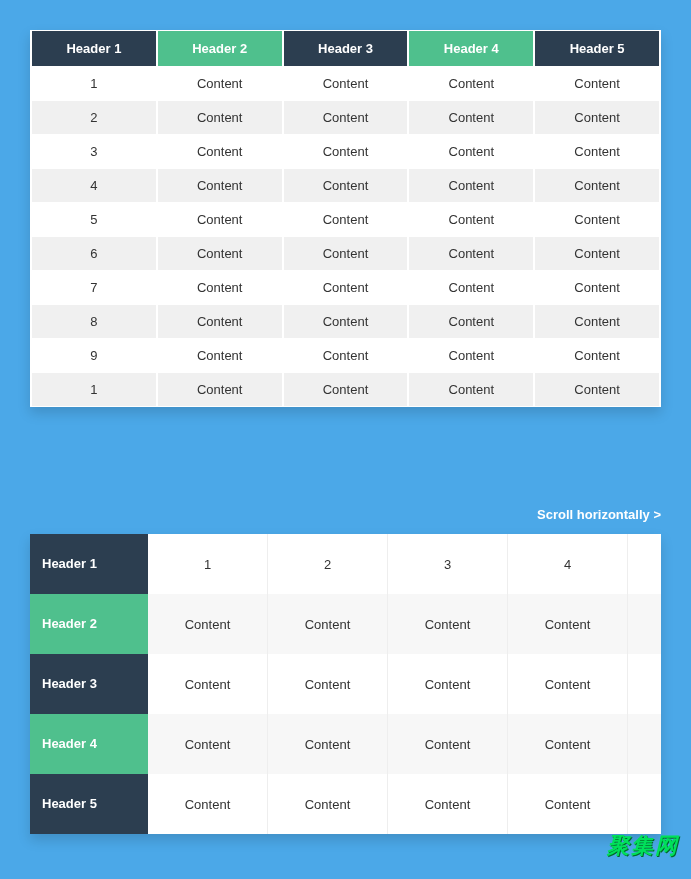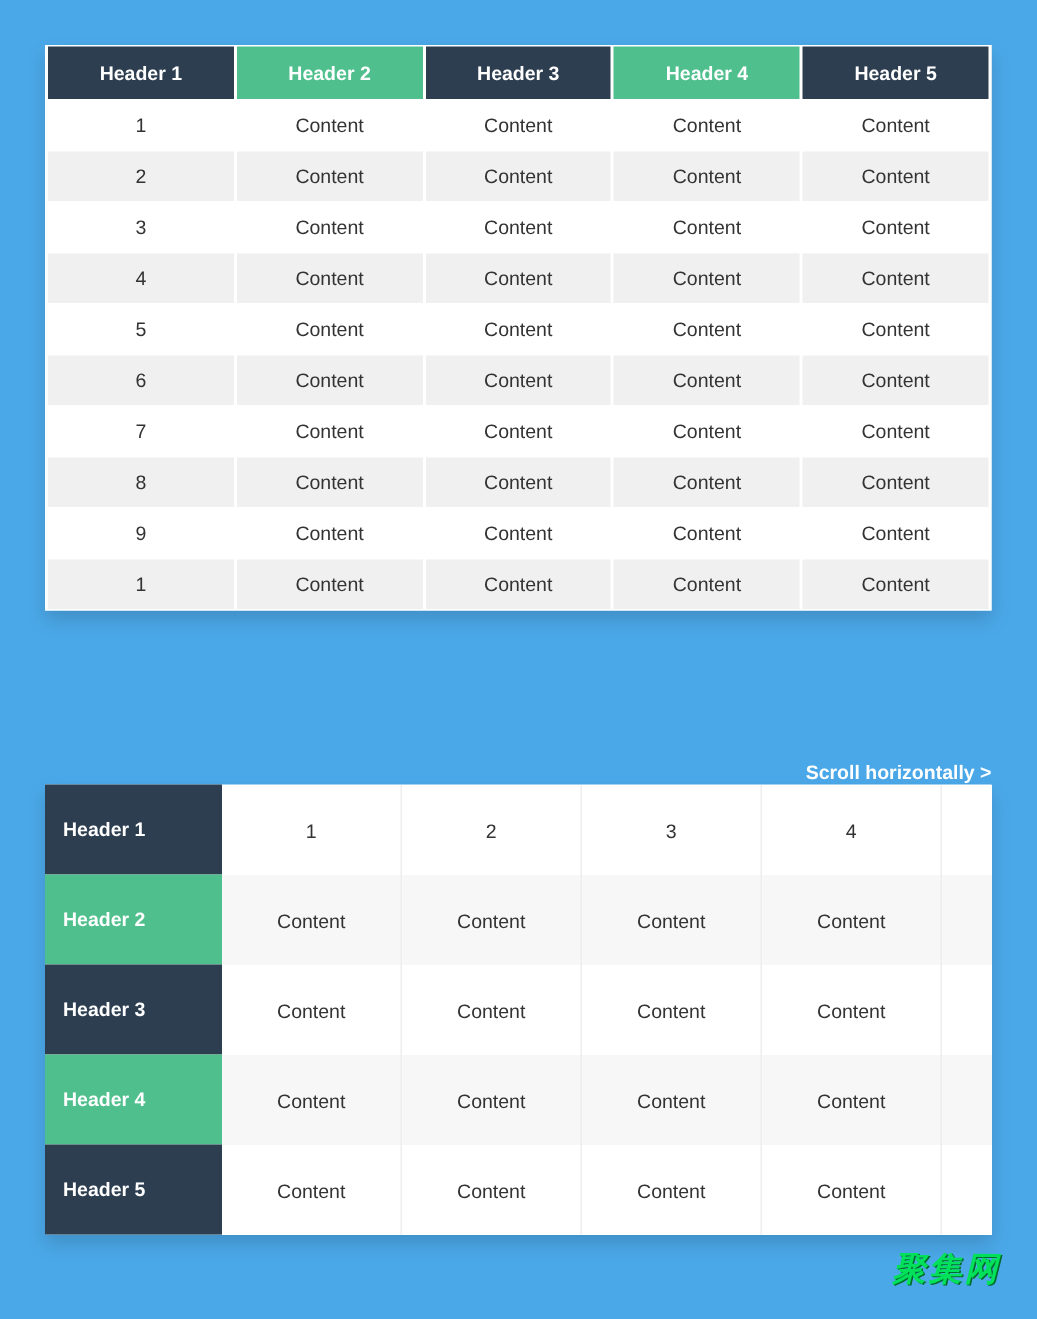--- a/index.html
+++ b/index.html
@@ -37,21 +37,21 @@
       color: #333;
     }
     table.t1 tbody tr:nth-child(odd) td { background: #fff; }
     table.t1 tbody tr:nth-child(even) td { background: #f0f0f0; }
 
     .scroll-hint {
       color: #fff;
       font-size: 13px;
       font-weight: bold;
       text-align: right;
-      margin-bottom: 1px;
+      margin-bottom: 12px;
     }
 
     .table2-outer {
       background: #fff;
       box-shadow: 0 6px 12px rgba(0,0,0,0.15);
       display: flex;
     }
     .t2-fixed {
       width: 118px;
       flex-shrink: 0;
@@ -109,21 +109,21 @@
       border: 1px solid #999;
     }
     .t2-scroll::-webkit-scrollbar-button {
       width: 16px;
       background: linear-gradient(#f0f0f0,#d0d0d0);
       border: 1px solid #999;
     }
 
     .watermark {
       position: fixed;
-      right: 24px;
+      right: 12px;
       bottom: 18px;
       font-size: 22px;
       font-weight: bold;
       font-style: italic;
       color: #00e05a;
       text-shadow: 1px 1px 0 #006b2a;
       letter-spacing: 2px;
     }
   </style>
 </head>

